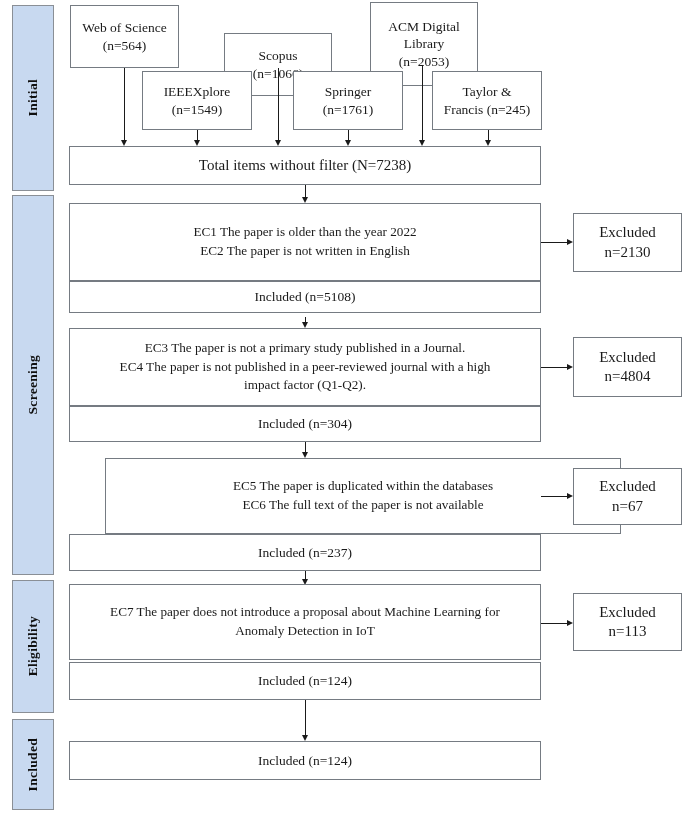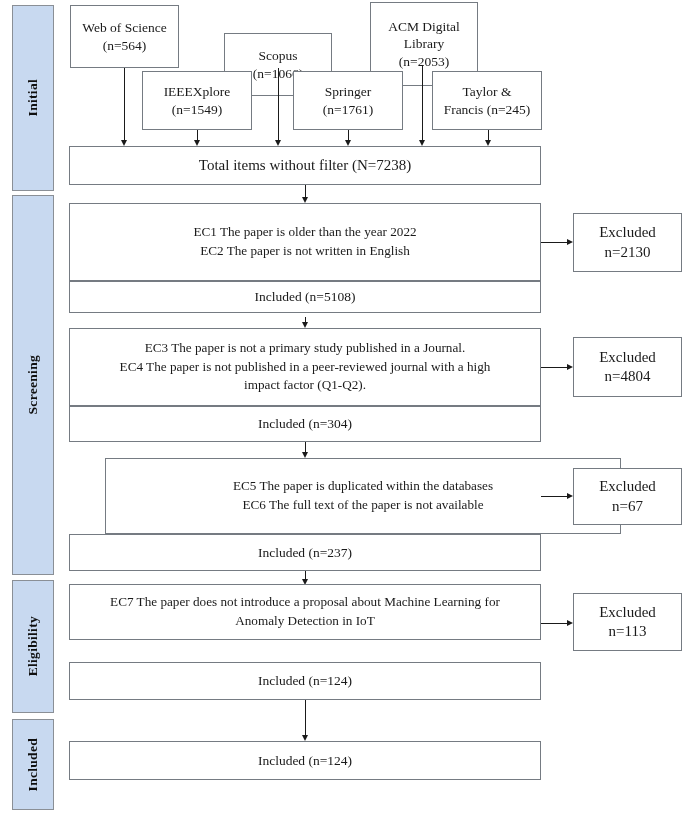--- a/index.html
+++ b/index.html
@@ -243,21 +243,21 @@
   <div class="box" style="left:573px; top:468px; width:109px; height:57px;">
     <div class="lines">
       <div>Excluded</div>
       <div>n=67</div>
     </div>
   </div>
 
   <div class="vline" style="left:305px; top:571px; height:8px;"></div>
   <div class="arrow-down" style="left:301.5px; top:579px;"></div>
 
-  <div class="box ec-box" style="left:69px; top:584px; width:472px; height:56px;">
+  <div class="box ec-box" style="left:69px; top:584px; width:472px; height:76px;">
     <div class="lines">
       <div>EC7    The paper does not introduce a proposal about Machine Learning for</div>
       <div>Anomaly Detection in IoT</div>
     </div>
   </div>
 
   <div class="box inc-box" style="left:69px; top:662px; width:472px; height:38px;">
     <span>Included (n=124)</span>
   </div>
 

